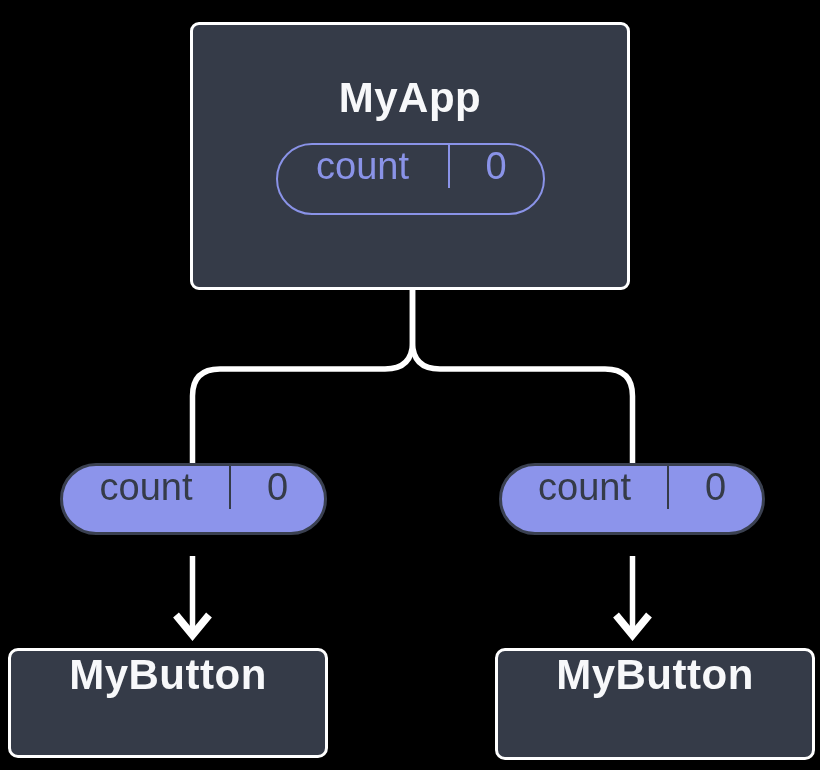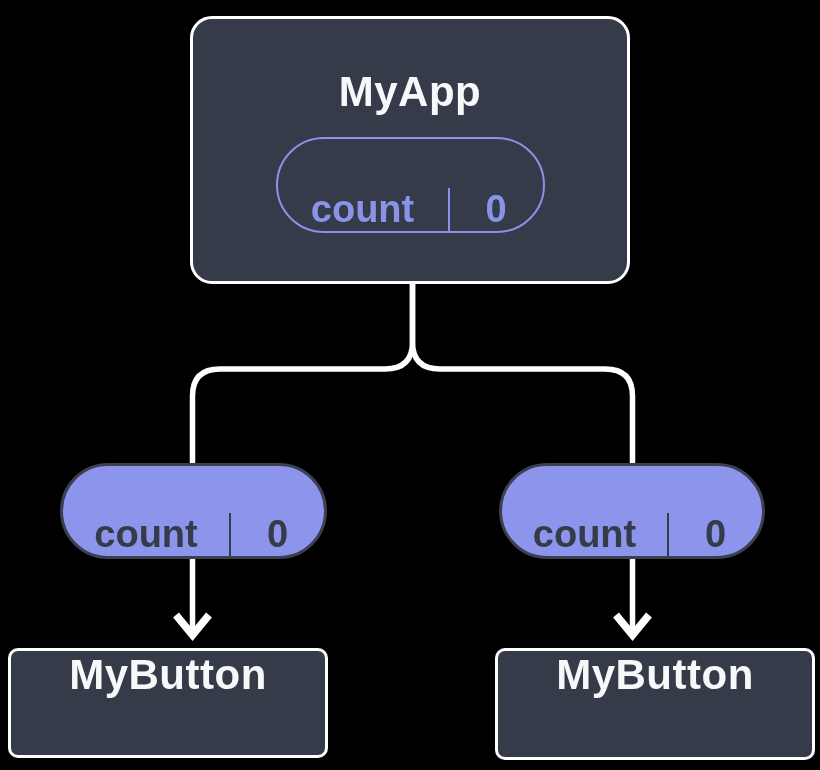--- a/index.html
+++ b/index.html
@@ -41,44 +41,43 @@
     stroke-linejoin: miter;
     stroke-linecap: butt;
   }
   .node {
     position: absolute;
     box-sizing: border-box;
     background: var(--node-fill);
     border: 3px solid var(--node-border);
   }
   .node-root {
-    left: 190px; top: 16px;
+    left: 190px; top: 22px;
     width: 440px; height: 268px;
-    border-radius: 22px;
+    border-radius: 9px;
   }
   .node-title {
     color: var(--node-text);
     font-size: 42px;
     font-weight: 600;
     letter-spacing: 0.5px;
     text-align: center;
   }
   .node-root .node-title {
     margin-top: 50px;
     line-height: 46px;
   }
   .pill {
     display: flex;
-    align-items: flex-end;
+    align-items: flex-start;
     box-sizing: border-box;
-    height: 96px;
+    height: 72px;
     border-radius: 50px;
     font-size: 38px;
     overflow: hidden;
-    font-weight: bold;
   }
   .pill-name {
     flex: 1;
     display: flex;
     align-items: center;
     justify-content: center;
   }
   .pill-value {
     width: 93px;
     display: flex;

